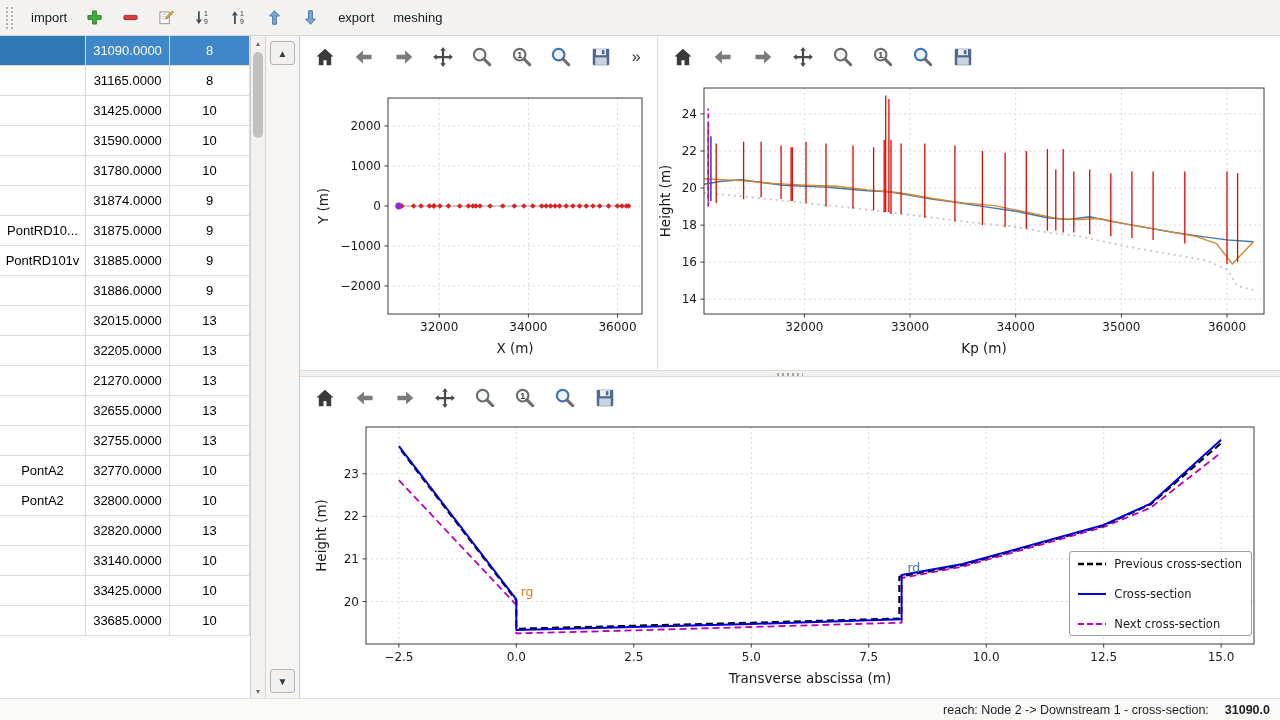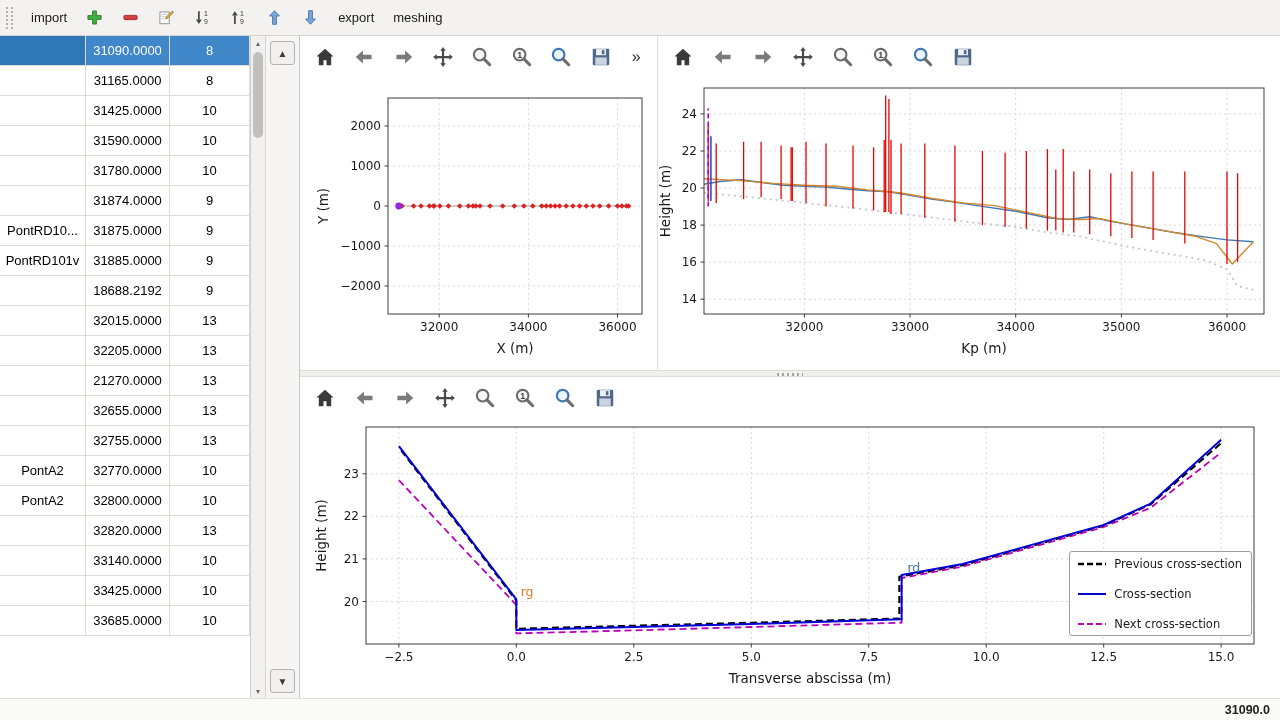--- a/index.html
+++ b/index.html
@@ -170,21 +170,21 @@
               <div class="t-cell c1">31875.0000</div>
               <div class="t-cell c2">9</div>
             </div>
             <div class="t-row">
               <div class="t-cell c0">PontRD101v</div>
               <div class="t-cell c1">31885.0000</div>
               <div class="t-cell c2">9</div>
             </div>
             <div class="t-row">
               <div class="t-cell c0"></div>
-              <div class="t-cell c1">18688.2192</div>
+              <div class="t-cell c1">31886.0000</div>
               <div class="t-cell c2">9</div>
             </div>
             <div class="t-row">
               <div class="t-cell c0"></div>
               <div class="t-cell c1">32015.0000</div>
               <div class="t-cell c2">13</div>
             </div>
             <div class="t-row">
               <div class="t-cell c0"></div>
               <div class="t-cell c1">32205.0000</div>
@@ -623,16 +623,17 @@
                 <span class="legend-label">Next cross-section</span>
               </div>
             </div>
           </div>
       </div>
     </div>
 
   </div>
 
   <div class="status-bar">
+    <span>reach: Node 2 -&gt; Downstream 1 - cross-section: </span>
     <b>31090.0</b>
   </div>
 
 </div>
 
 </body></html>

